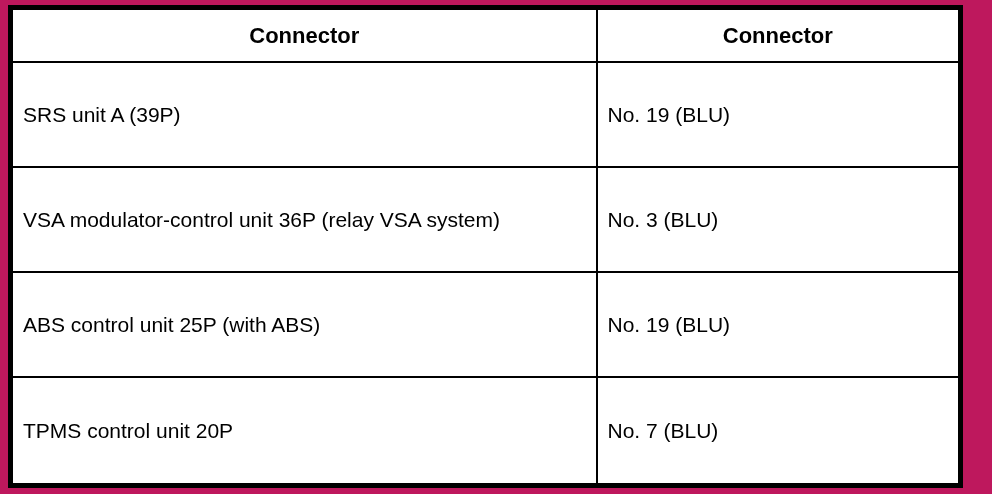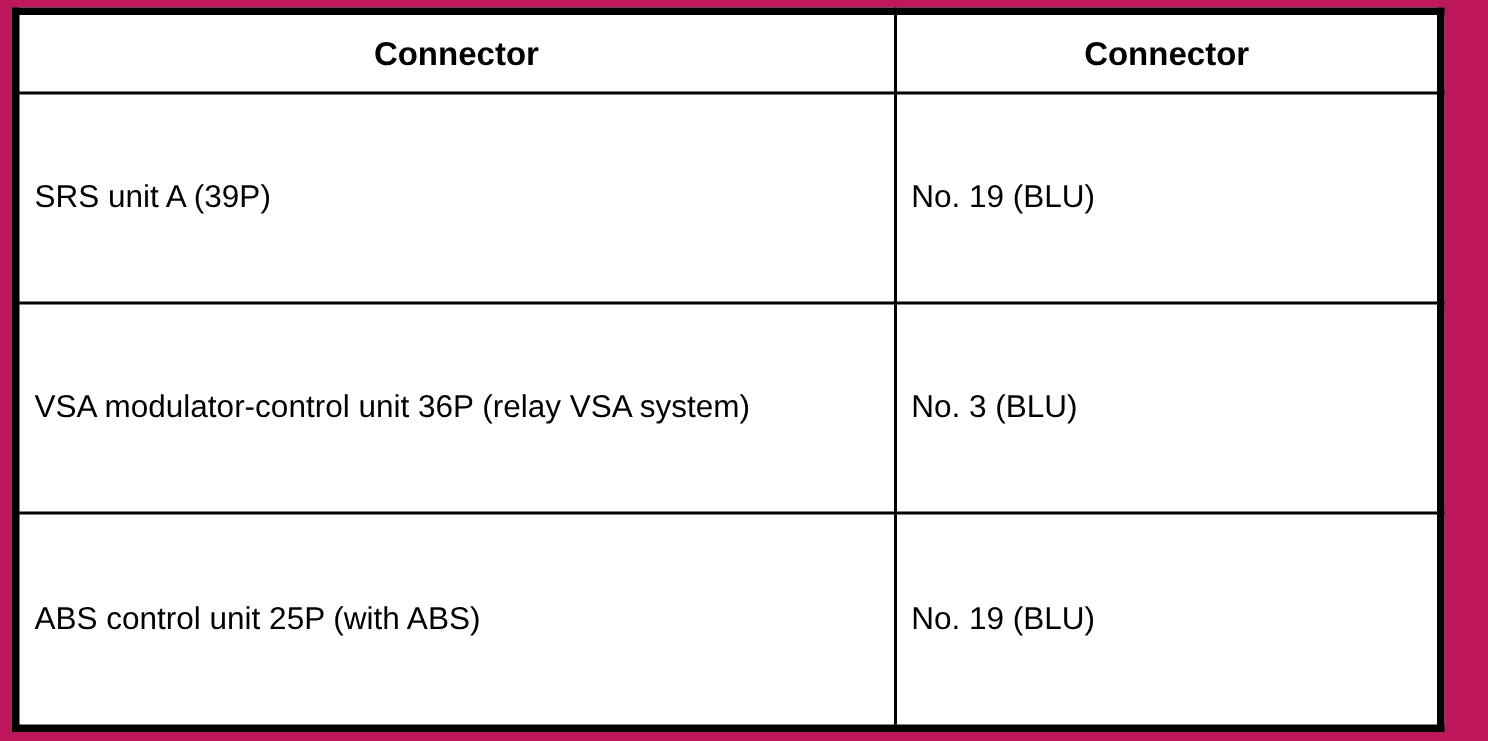--- a/index.html
+++ b/index.html
@@ -77,15 +77,19 @@
         <td>No. 19 (BLU)</td>
       </tr>
       <tr>
         <td>VSA modulator-control unit 36P (relay VSA system)</td>
         <td>No. 3 (BLU)</td>
       </tr>
       <tr>
         <td>ABS control unit 25P (with ABS)</td>
         <td>No. 19 (BLU)</td>
       </tr>
+      <tr>
+        <td>TPMS control unit 20P</td>
+        <td>No. 7 (BLU)</td>
+      </tr>
     </tbody>
   </table>
 </div>
 
 </body></html>

